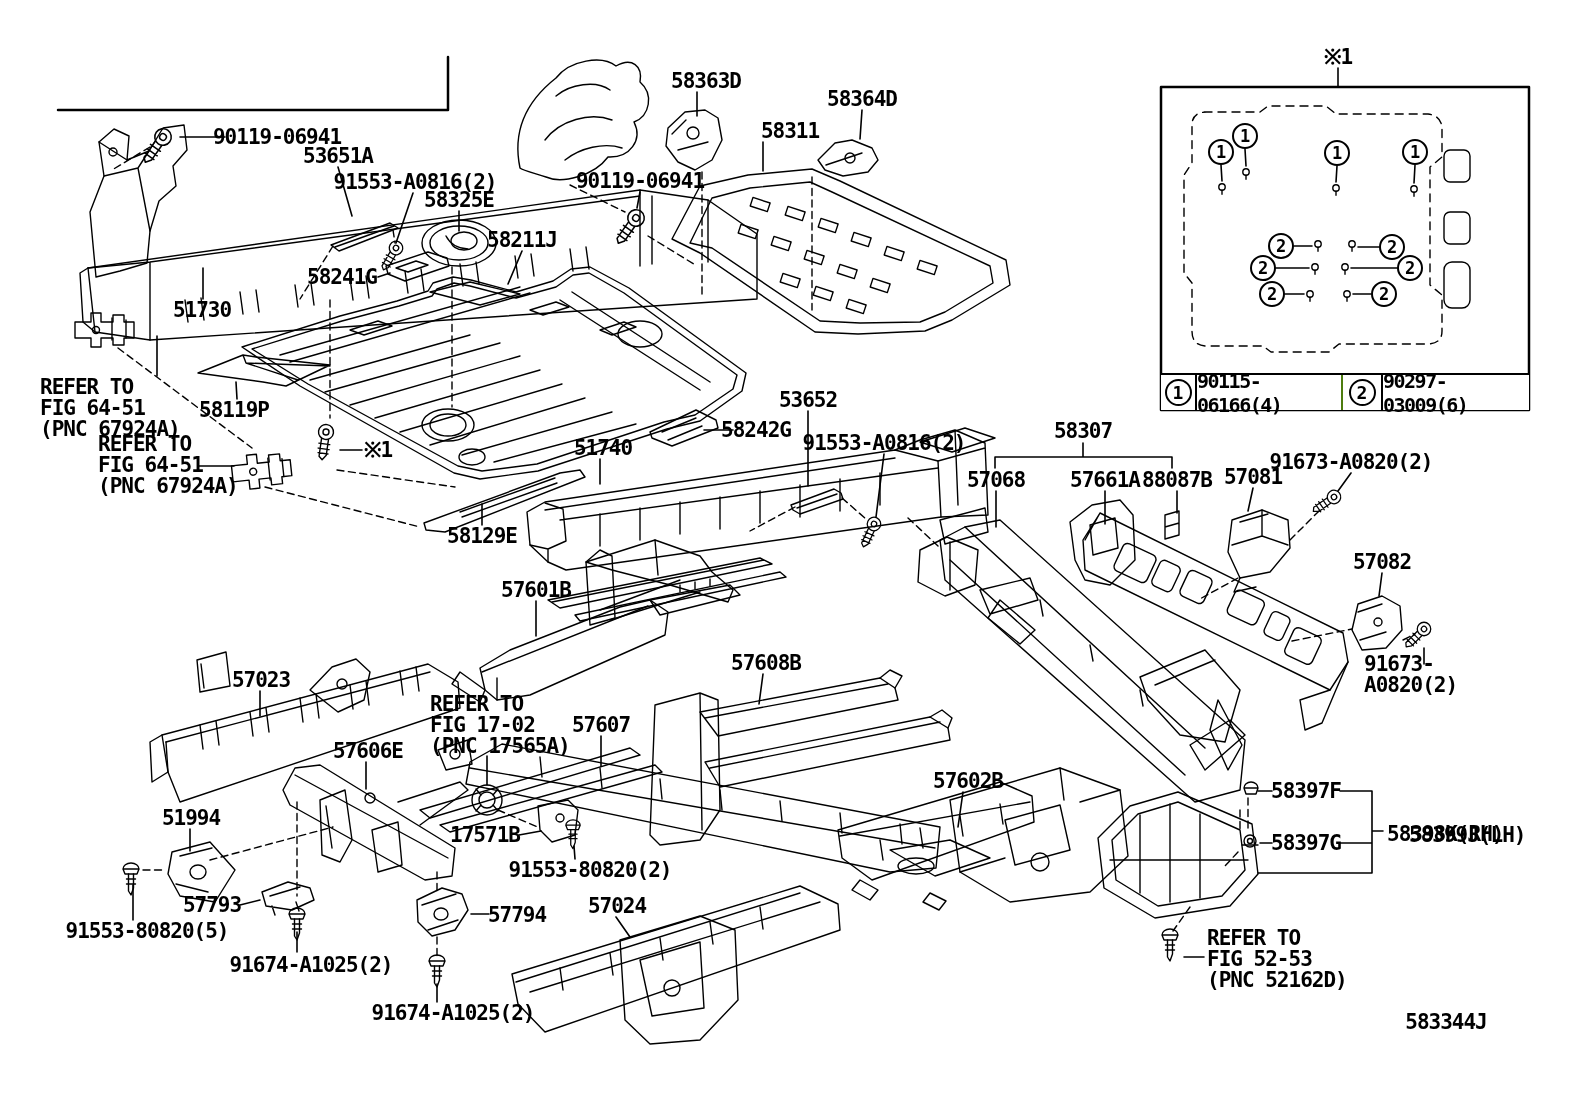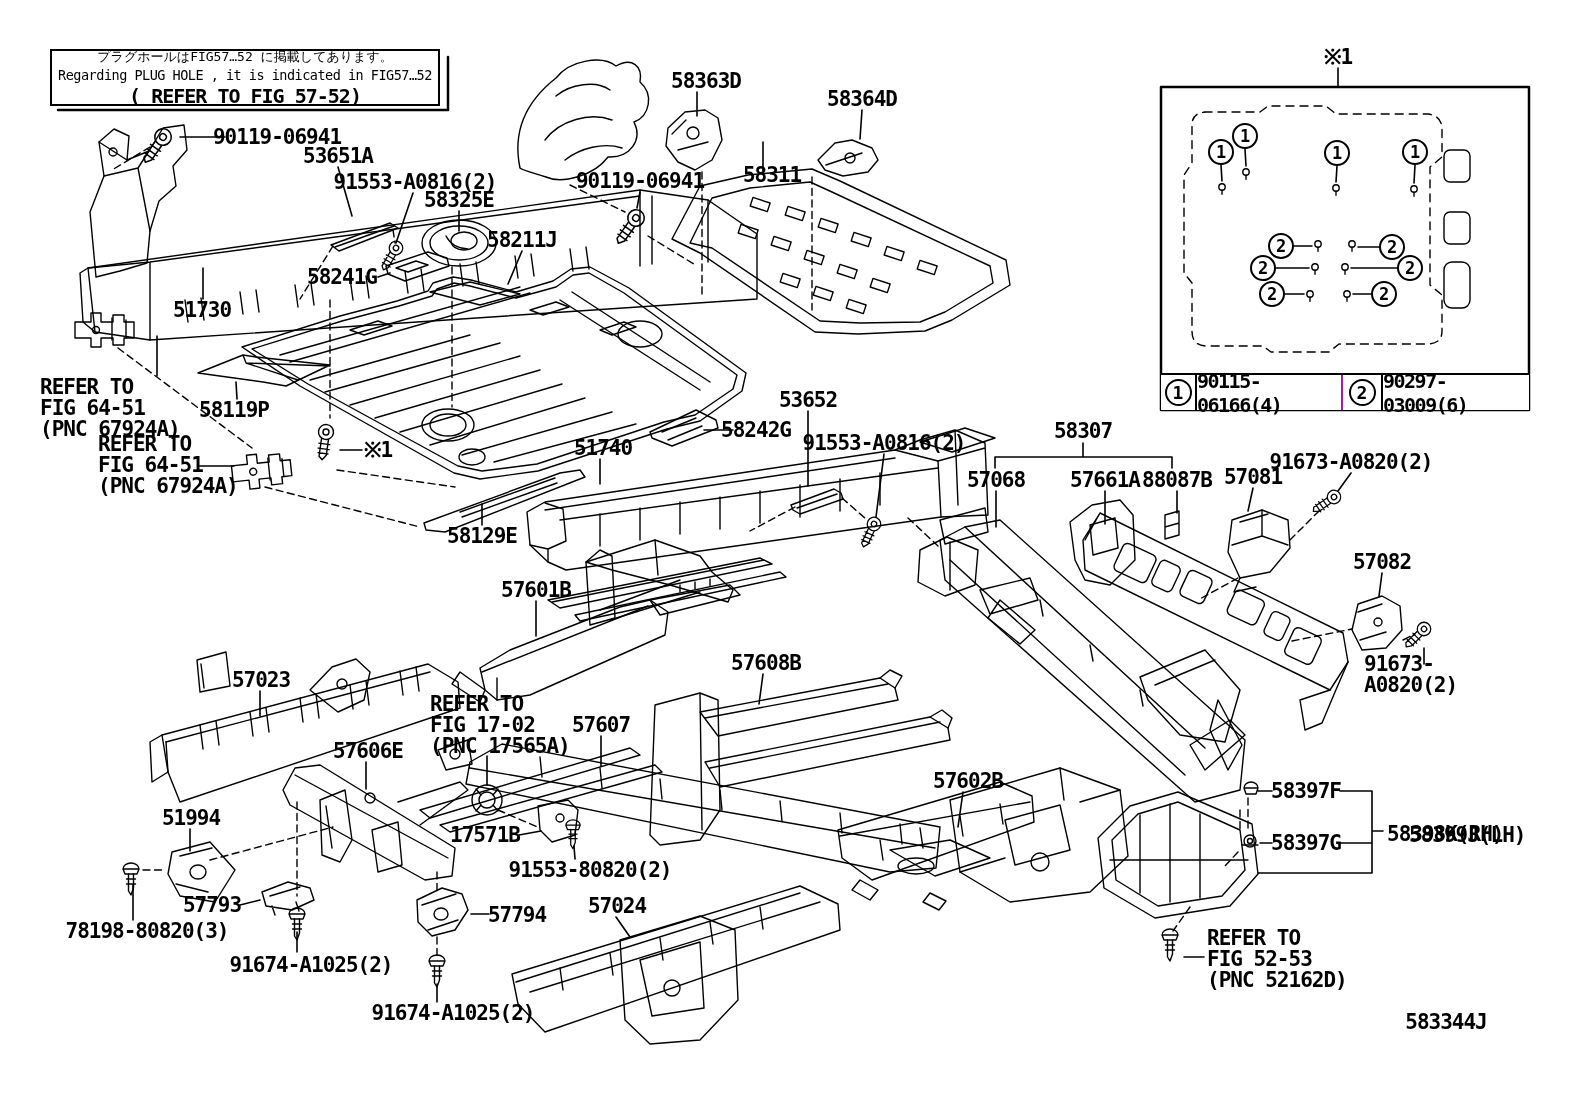--- a/index.html
+++ b/index.html
@@ -22,21 +22,21 @@
   }
   .note-jp{font-size:13px;letter-spacing:0;}
   .note-en{font-size:13.5px;letter-spacing:-0.5px;}
   .note-refer{font-size:20px;font-weight:bold;letter-spacing:-1px;}
   .legend{
     position:absolute;left:1161px;top:373px;width:368px;height:37px;z-index:2;
     display:flex;border-top:2px solid #000;background:#fff;box-sizing:border-box;
   }
   .legend-cell{box-sizing:border-box;height:100%;display:flex;align-items:center;justify-content:center;}
   .legend-cell.c1{width:36px;border-right:2px solid #000;}
-  .legend-cell.c2{width:146px;border-right:2px solid #a21caf;font-size:20px;font-weight:bold;letter-spacing:-1.5px;}
+  .legend-cell.c2{width:146px;border-right:2px solid #4d7c0f;font-size:20px;font-weight:bold;letter-spacing:-1.5px;}
   .legend-cell.c3{width:40px;border-right:2px solid #000;}
   .legend-cell.c4{width:146px;font-size:20px;font-weight:bold;letter-spacing:-1.5px;}
   .ring{
     box-sizing:border-box;border:2px solid #000;border-radius:50%;
     display:flex;align-items:center;justify-content:center;font-weight:bold;background:#fff;
   }
   .legend-ring{width:27px;height:27px;font-size:18px;}
   .callout{
     position:absolute;width:26px;height:26px;transform:translate(-50%,-50%);
     font-size:17px;z-index:3;
@@ -404,25 +404,20 @@
       <use href="#g-dot" transform="translate(1318,244)"></use>
           <use href="#g-dot" transform="translate(1315,267)"></use>
       <use href="#g-dot" transform="translate(1310,294)"></use>
           <use href="#g-dot" transform="translate(1352,244)"></use>
       <use href="#g-dot" transform="translate(1345,267)"></use>
           <use href="#g-dot" transform="translate(1347,294)"></use>
     </g>
   </g>
 </svg>
 
-<div class="note-box">
-  <div class="note-jp">プラグホールはFIG57…52 に掲載してあります。</div>
-  <div class="note-en">Regarding PLUG HOLE , it is indicated in FIG57…52</div>
-  <div class="note-refer">( REFER TO FIG 57-52)</div>
-</div>
 
 <div class="legend">
   <div class="legend-cell c1">
     <div class="ring legend-ring">1</div>
   </div>
   <div class="legend-cell c2">90115-06166(4)</div>
   <div class="legend-cell c3">
     <div class="ring legend-ring">2</div>
   </div>
   <div class="legend-cell c4">90297-03009(6)</div>
@@ -442,21 +437,21 @@
 (PNC 67924A)</div>
     <div class="lbl" style="left: 234px; top: 410px;">58119P</div>
     <div class="lbl left" style="left: 98px; top: 445px;">REFER TO
 FIG 64-51
 (PNC 67924A)</div>
     <div class="lbl" style="left: 378px; top: 450px;">※1</div>
     <div class="lbl" style="left: 482px; top: 536px;">58129E</div>
     <div class="lbl" style="left: 603px; top: 448px;">51740</div>
     <div class="lbl" style="left: 706px; top: 81px;">58363D</div>
     <div class="lbl" style="left: 640px; top: 181px;">90119-06941</div>
-    <div class="lbl" style="left: 772px; top: 131px; margin-top: 44px;">58311</div>
+    <div class="lbl" style="left: 790px; top: 131px;">58311</div>
     <div class="lbl" style="left: 862px; top: 99px;">58364D</div>
     <div class="lbl" style="left: 756px; top: 430px;">58242G</div>
     <div class="lbl" style="left: 808px; top: 400px;">53652</div>
     <div class="lbl" style="left: 884px; top: 443px;">91553-A0816(2)</div>
     <div class="lbl" style="left: 1083px; top: 431px;">58307</div>
     <div class="lbl" style="left: 996px; top: 480px;">57068</div>
     <div class="lbl" style="left: 1105px; top: 480px;">57661A</div>
     <div class="lbl" style="left: 1177px; top: 480px;">88087B</div>
     <div class="lbl" style="left: 1253px; top: 477px;">57081</div>
     <div class="lbl" style="left: 1351px; top: 462px;">91673-A0820(2)</div>
@@ -467,21 +462,21 @@
     <div class="lbl" style="left: 601px; top: 725px;">57607</div>
     <div class="lbl left" style="left: 430px; top: 705px;">REFER TO
 FIG 17-02
 (PNC 17565A)</div>
     <div class="lbl" style="left: 261px; top: 680px;">57023</div>
     <div class="lbl" style="left: 368px; top: 751px;">57606E</div>
     <div class="lbl" style="left: 191px; top: 818px;">51994</div>
     <div class="lbl" style="left: 485px; top: 835px;">17571B</div>
     <div class="lbl" style="left: 590px; top: 870px;">91553-80820(2)</div>
     <div class="lbl" style="left: 212px; top: 905px;">57793</div>
-    <div class="lbl" style="left: 147px; top: 931px;">78198-80820(3)</div>
+    <div class="lbl" style="left: 147px; top: 931px;">91553-80820(5)</div>
     <div class="lbl" style="left: 311px; top: 965px;">91674-A1025(2)</div>
     <div class="lbl" style="left: 517px; top: 915px;">57794</div>
     <div class="lbl" style="left: 617px; top: 906px;">57024</div>
     <div class="lbl" style="left: 453px; top: 1013px;">91674-A1025(2)</div>
     <div class="lbl" style="left: 968px; top: 781px;">57602B</div>
     <div class="lbl" style="left: 1306px; top: 791px;">58397F</div>
     <div class="lbl" style="left: 1306px; top: 843px; text-align: center;">58397G</div>
     <div class="lbl left" style="left: 1387px; top: 835px;">58398K(RH)</div>
     <div class="lbl left" style="left: 1387px; top: 836px; margin-left: 22px;">58399J(LH)</div>
     <div class="lbl left" style="left: 1207px; top: 939px;">REFER TO

